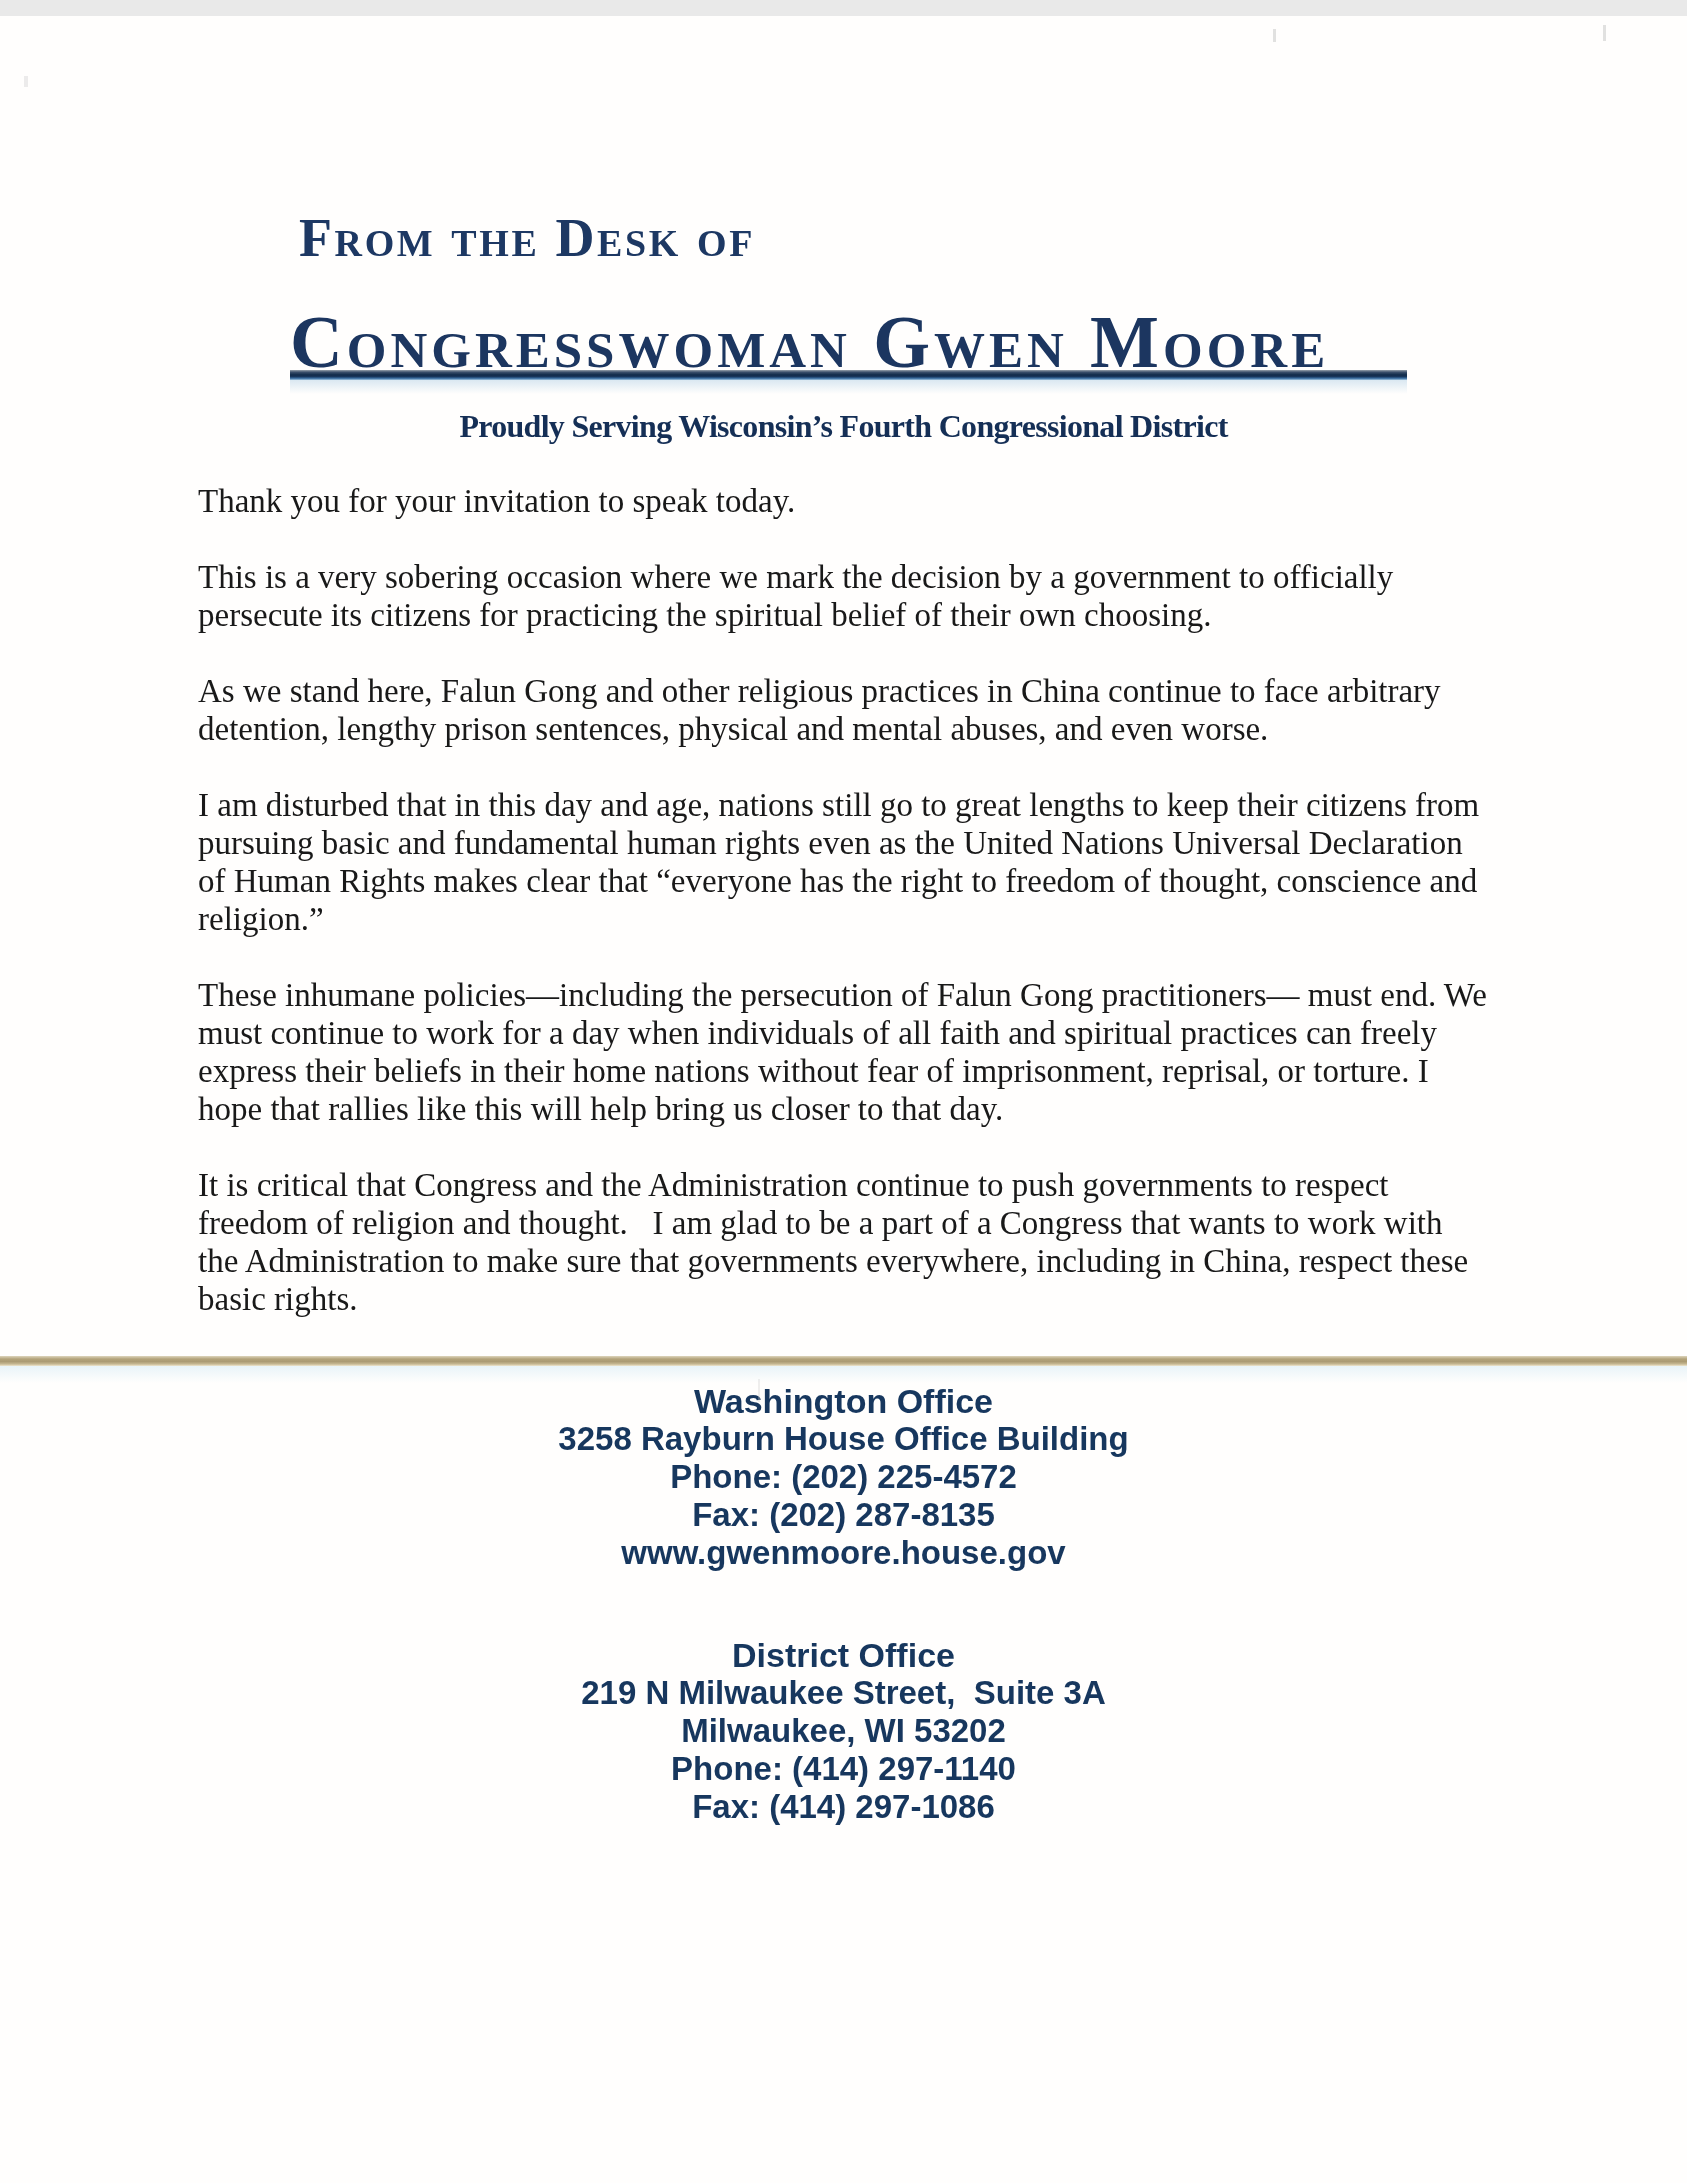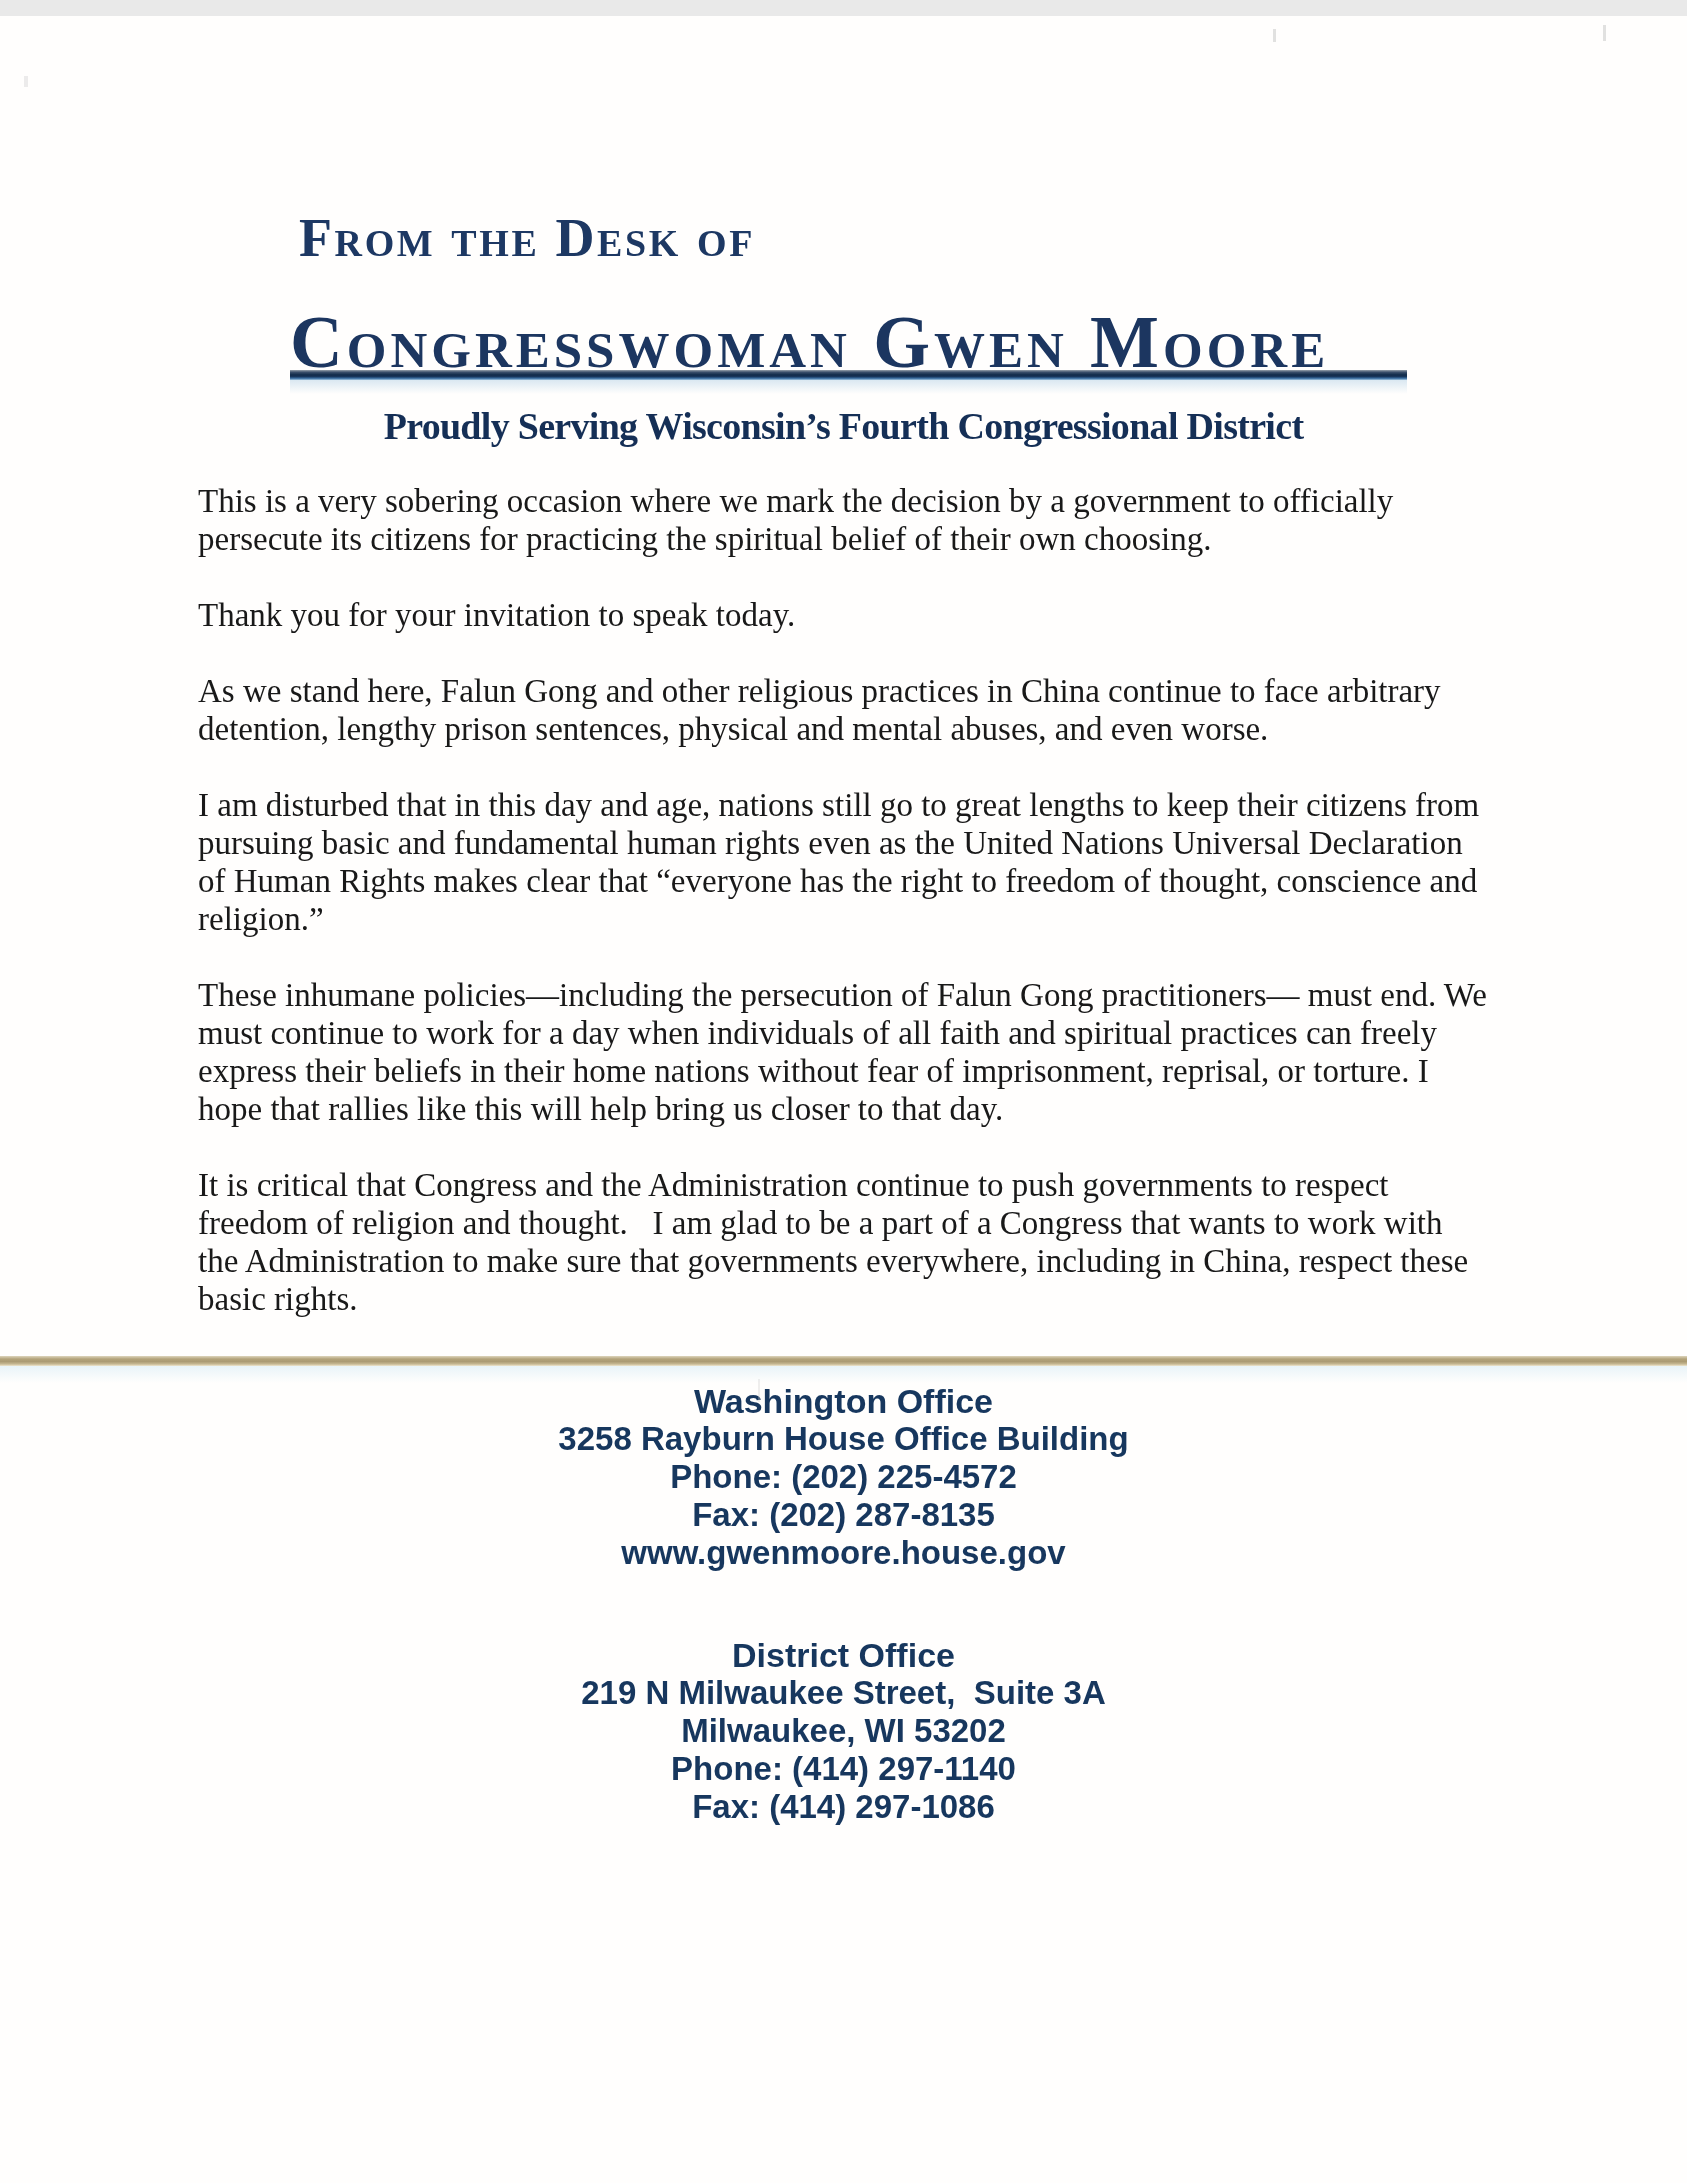--- a/index.html
+++ b/index.html
@@ -45,21 +45,21 @@
     margin: 0 0 0 290px;
     width: 1117px;
     height: 14.6px;
     background: linear-gradient(to bottom, rgba(148,190,219,0.35), rgba(255,255,255,0));
   }
   .tagline {
     margin-top: 17px;
     text-align: center;
     font-family: "Liberation Serif", serif;
     font-weight: bold;
-    font-size: 38px;
+    font-size: 32px;
     line-height: 30px;
     letter-spacing: -0.7px;
     color: #152f56;
   }
 
   
   .letter-body {
     margin: 41px 0 0 198px;
     width: 1290px;
     color: #191919;
@@ -115,22 +115,22 @@
 
   <div>
     <div class="kicker">From the Desk of</div>
     <div class="title">Congresswoman Gwen Moore</div>
     <div class="title-rule"></div>
     <div class="rule-reflection"></div>
     <div class="tagline">Proudly Serving Wisconsin’s Fourth Congressional District</div>
   </div>
 
   <div class="letter-body">
+    <p>Thank you for your invitation to speak today.</p>
     <p>This is a very sobering occasion where we mark the decision by a government to officially persecute its citizens for practicing the spiritual belief of their own choosing.</p>
-    <p>Thank you for your invitation to speak today.</p>
     <p>As we stand here, Falun Gong and other religious practices in China continue to face arbitrary detention, lengthy prison sentences, physical and mental abuses, and even worse.</p>
     <p>I am disturbed that in this day and age, nations still go to great lengths to keep their citizens from pursuing basic and fundamental human rights even as the United Nations Universal Declaration of Human Rights makes clear that “everyone has the right to freedom of thought, conscience and religion.”</p>
     <p>These inhumane policies—including the persecution of Falun Gong practitioners— must end. We must continue to work for a day when individuals of all faith and spiritual practices can freely express their beliefs in their home nations without fear of imprisonment, reprisal, or torture. I hope that rallies like this will help bring us closer to that day.</p>
     <p>It is critical that Congress and the Administration continue to push governments to respect freedom of religion and thought.   I am glad to be a part of a Congress that wants to work with the Administration to make sure that governments everywhere, including in China, respect these basic rights.</p>
   </div>
 
   <div class="divider"></div>
 
   <div class="footer">
 

